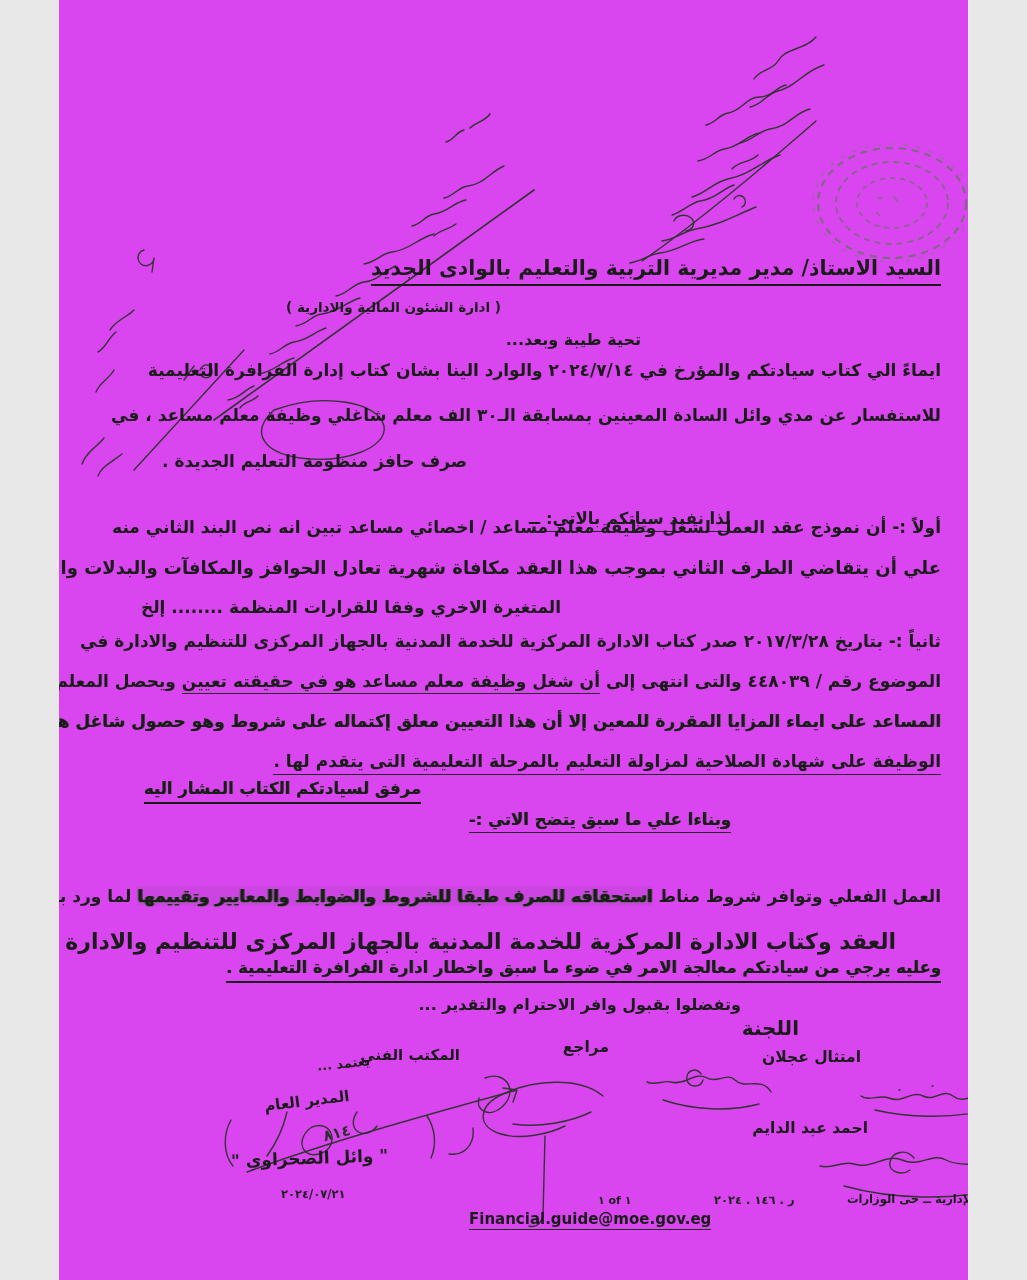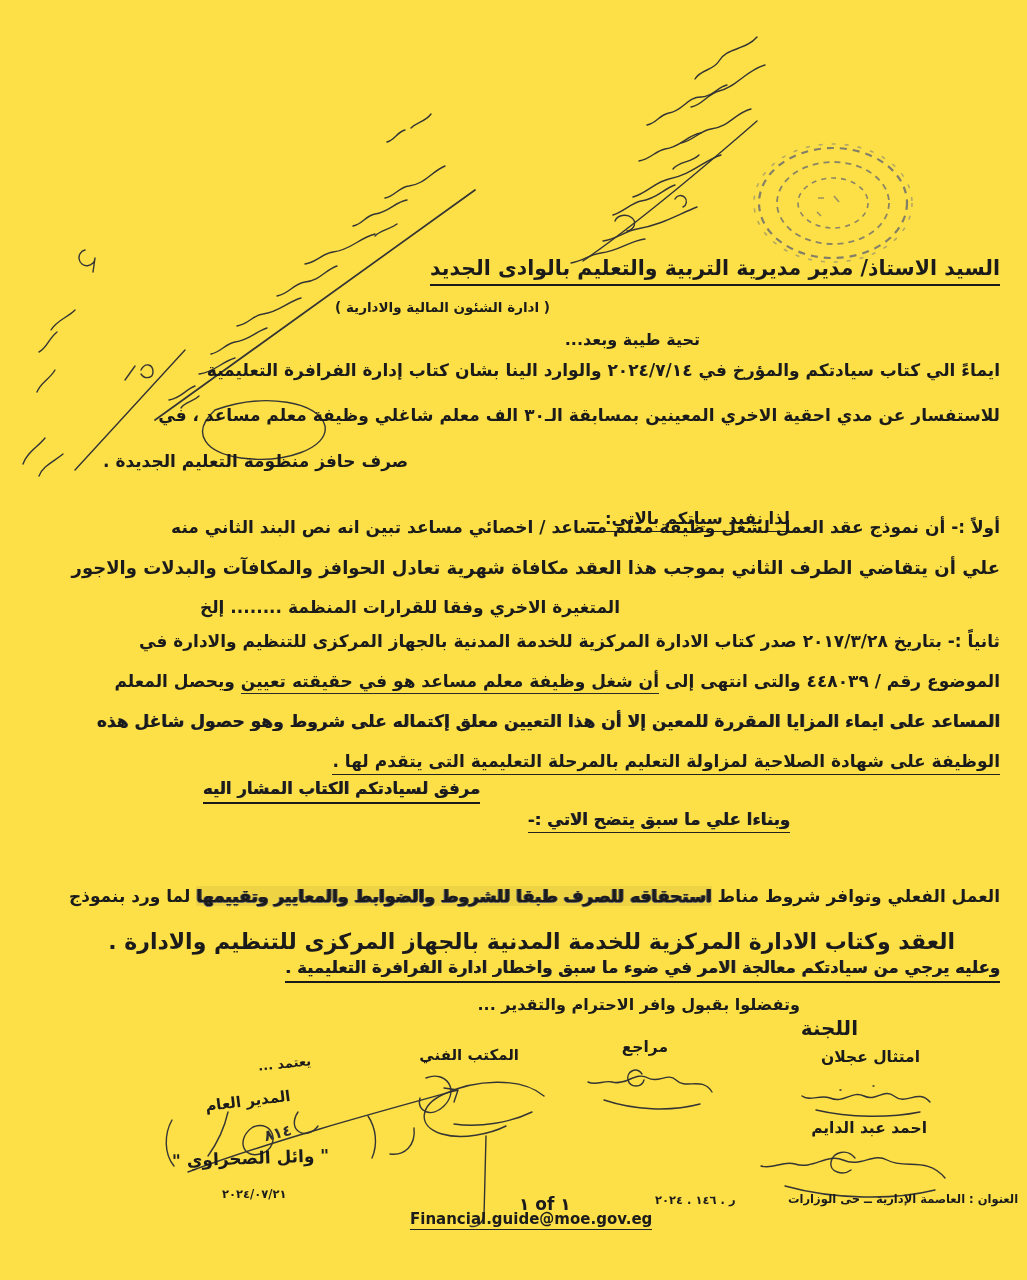--- a/index.html
+++ b/index.html
@@ -1,20 +1,20 @@
 <!DOCTYPE html>
 <html lang="ar"><head>
 <meta charset="utf-8">
 <style>
   html,body{margin:0;padding:0;background:#e8e8e8;}
   .page{
     position:relative;
-    width:1027px;height:1280px;
+    width:909px;height:1280px;
     margin:0 auto;
-    background:#fde047;
+    background:#d946ef;
     font-family:"DejaVu Sans", sans-serif;
     color:#181818;
     overflow:hidden;
   }
   .t{
     position:absolute;
     direction:rtl;
     white-space:nowrap;
     font-weight:700;
     color:#1b1b1b;
@@ -74,25 +74,25 @@
 
   <svg class="stamp" style="left:748px;top:140px;" width="170" height="130" viewBox="0 0 170 130">
     <ellipse cx="85" cy="63" rx="79" ry="59" stroke="#7a7a7a" stroke-width="1.6" stroke-dasharray="4 9" opacity="0.55"></ellipse>
     <ellipse cx="85" cy="63" rx="74" ry="55" stroke="#6e6e6e" stroke-width="2.2" stroke-dasharray="7 6" opacity="0.85"></ellipse>
     <ellipse cx="85" cy="63" rx="56" ry="41" stroke="#6e6e6e" stroke-width="1.8" stroke-dasharray="6 5" opacity="0.8"></ellipse>
     <ellipse cx="85" cy="63" rx="35" ry="25" stroke="#6e6e6e" stroke-width="1.6" stroke-dasharray="5 5" opacity="0.8"></ellipse>
     <path d="M70,58 l6,0 m10,-2 l5,6 m-22,10 l4,4" stroke="#707070" stroke-width="1.6" fill="none" opacity="0.7"></path>
   </svg>
 
   <div class="t u-thick" style="top:256px;right:27px;font-size:20.5px;">السيد الاستاذ/ مدير مديرية التربية والتعليم بالوادى الجديد</div>
-  <div class="t" style="top:299px;right:477px;font-size:13.5px;text-align:right;">( ادارة الشئون المالية والادارية )</div>
+  <div class="t" style="top:299px;right:467px;font-size:13.5px;text-align:right;">( ادارة الشئون المالية والادارية )</div>
   <div class="t" style="top:330px;right:327px;font-size:16px;">تحية طيبة وبعد...</div>
 
   <div class="t" style="top:360px;right:27px;font-size:17px;">ايماءً الي كتاب سيادتكم والمؤرخ في ٢٠٢٤/٧/١٤  والوارد الينا  بشان كتاب إدارة الفرافرة التعليمية</div>
-  <div class="t" style="top:405px;right:27px;font-size:17px;">للاستفسار عن  مدي احقية الاخري المعينين بمسابقة الـ٣٠ الف معلم  شاغلي وظيفة معلم مساعد ،  في</div>
+  <div class="t" style="top:405px;right:27px;font-size:17px;">للاستفسار عن  مدي وائل السادة المعينين بمسابقة الـ٣٠ الف معلم  شاغلي وظيفة معلم مساعد ،  في</div>
   <div class="t" style="top:451px;left:103px;font-size:17px;">صرف حافز منظومة التعليم الجديدة .</div>
 
   <div class="t u-thin" style="top:483px;right:237px;font-size:16.5px;margin-top:26px;">لذا نفيد سياتكم بالاتي: ــ</div>
 
   <div class="t" style="top:517px;right:27px;font-size:17px;">أولاً :- أن نموذج عقد العمل لشغل وظيفة معلم مساعد / اخصائي مساعد تبين انه نص البند الثاني منه</div>
   <div class="t" style="top:557px;right:27px;font-size:18px;margin-left:40px;">علي أن يتقاضي الطرف الثاني بموجب هذا العقد مكافاة شهرية تعادل الحوافز والمكافآت والبدلات والاجور</div>
   <div class="t" style="top:597px;right:407px;font-size:17px;">المتغيرة الاخري وفقا للقرارات المنظمة ........ إلخ</div>
 
   <div class="t" style="top:631px;right:27px;font-size:17px;">ثانياً :- بتاريخ ٢٠١٧/٣/٢٨ صدر كتاب الادارة المركزية للخدمة المدنية بالجهاز المركزى للتنظيم والادارة في</div>
   <div class="t" style="top:671px;right:27px;font-size:17px;">
@@ -149,18 +149,18 @@
     <path d="M95,55 c-18,12 -10,34 10,26 c18,-8 10,-34 -10,-26"></path>
     <path d="M140,40 c-12,18 8,30 20,14"></path>
     <path d="M70,40 c-4,18 -10,30 -20,44"></path>
     <path d="M14,48 c-8,14 -8,34 2,46"></path>
     <path d="M210,44 c8,12 10,28 4,42"></path>
     <path d="M268,6 c20,-8 34,12 18,28 c-12,12 -28,6 -24,-8 m-6,30 c2,18 -10,28 -24,26"></path>
   </svg>
   <div class="t" style="top:1148px;left:172px;font-size:17px;transform:rotate(-2deg);">" وائل الصحراوي "</div>
 
   <div class="t" style="top:1187px;left:222px;font-size:11.5px;">٢٠٢٤/٠٧/٢١</div>
-  <div class="t ltr" style="top:1194px;left:519px;font-size:17px;">١ of ١</div>
+  <div class="t ltr" style="top:1194px;left:539px;font-size:11px;">١ of ١</div>
   <div class="t" style="top:1193px;left:655px;font-size:11.5px;">ر . ١٤٦ . ٢٠٢٤</div>
   <div class="t" style="top:1192px;left:740px;font-size:11.5px;margin-left:48px;">العنوان : العاصمة الإدارية ــ حى الوزارات</div>
   <div class="t ltr u-thin" style="top:1210px;left:410px;font-size:15px;padding-bottom:1px;">Financial.guide@moe.gov.eg</div>
 
 </div>
 
 </body></html>

